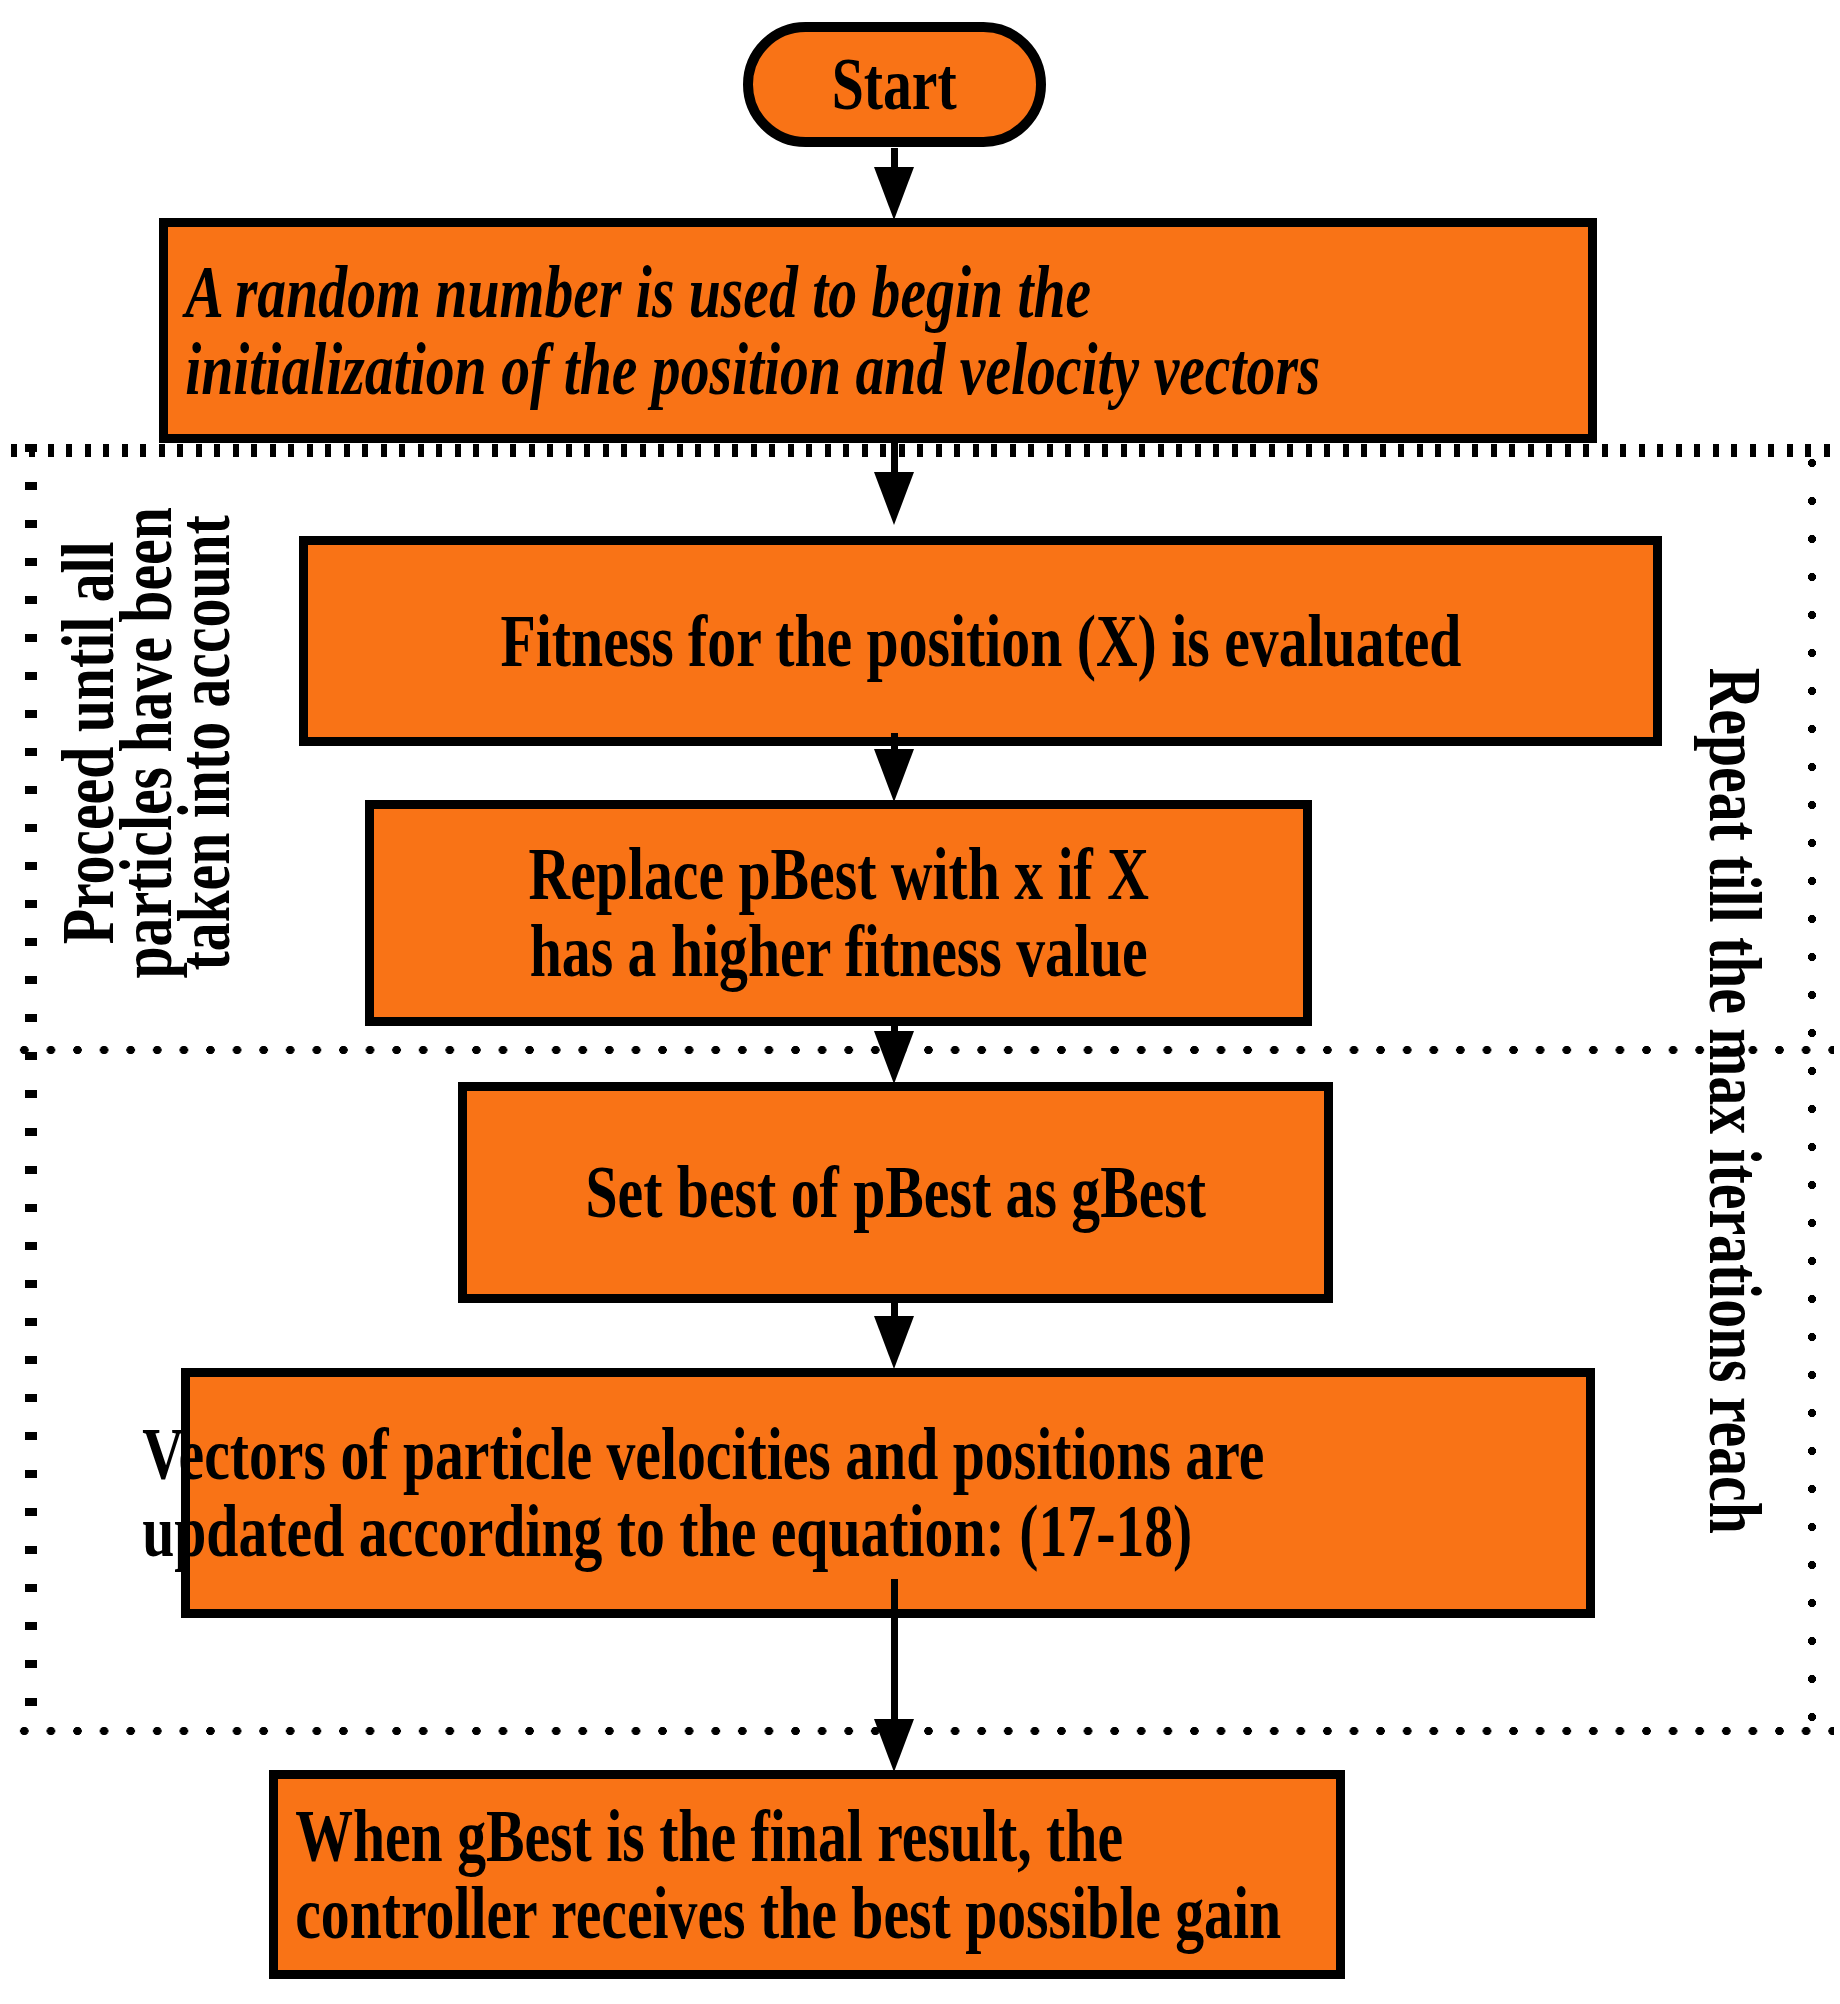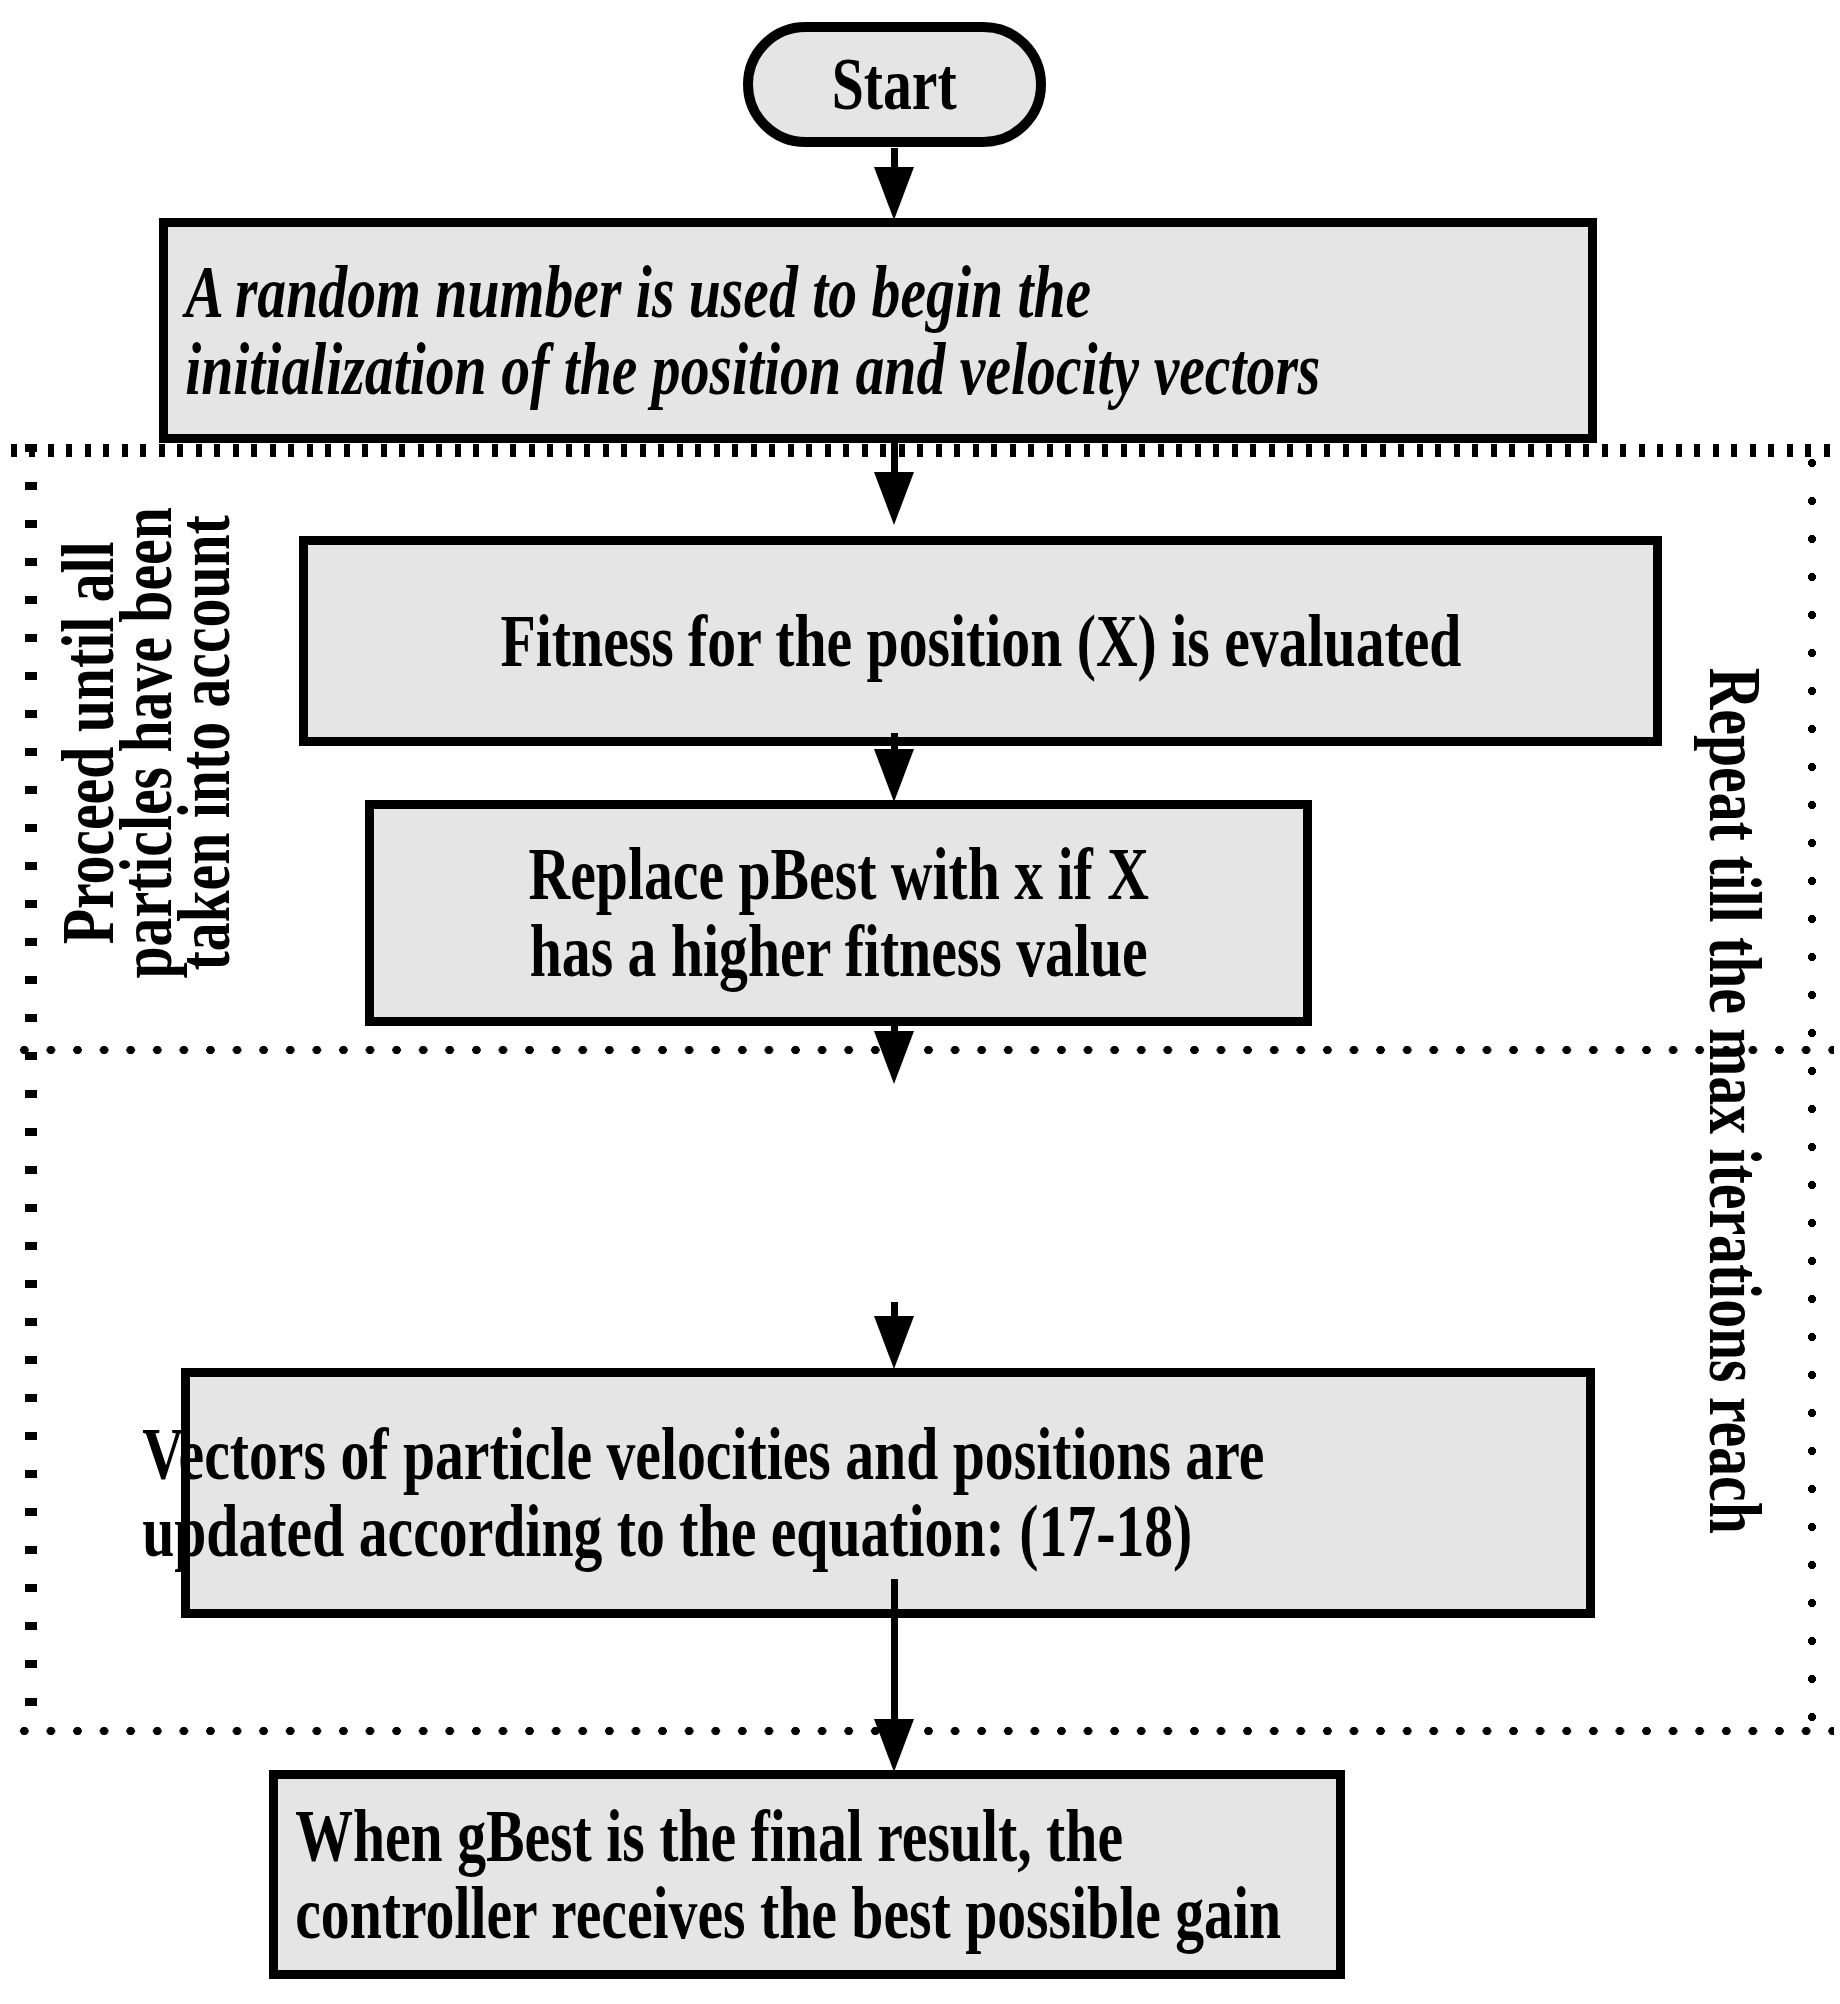--- a/index.html
+++ b/index.html
@@ -10,21 +10,21 @@
     background: #ffffff;
     font-family: "Liberation Serif", "DejaVu Serif", serif;
     color: #000;
     overflow: hidden;
   }
 
   
   .node {
     position: absolute;
     box-sizing: border-box;
-    background: #e5e5e5;
+    background: #f97316;
     border: 9.6px solid #000;
     display: flex;
     flex-direction: column;
     justify-content: center;
     z-index: 3;
   }
   .terminator {
     border-width: 10.3px;
     border-radius: 65px;
     align-items: center;
@@ -160,20 +160,25 @@
       <span class="ln">Replace pBest with x if X</span>
       <span class="ln">has a higher fitness value</span>
     </div>
   </div>
 
   <div class="arrow" style="left:874px; top:1025px; height:59px;">
     <div class="stem"></div>
     <div class="head"></div>
   </div>
 
+  <div class="node pbox centered" style="left:458px; top:1082px; width:875px; height:221px;">
+    <div class="txt">
+      <span class="ln">Set best of pBest as gBest</span>
+    </div>
+  </div>
 
   <div class="arrow" style="left:874px; top:1302px; height:67px;">
     <div class="stem"></div>
     <div class="head"></div>
   </div>
 
   <div class="node pbox leftal" style="left:181px; top:1368px; width:1414px; height:250px;align-items:flex-end;">
     <div class="txt">
       <span class="ln">Vectors of particle velocities and positions are</span>
       <span class="ln">updated according to the equation: (17-18)</span>

